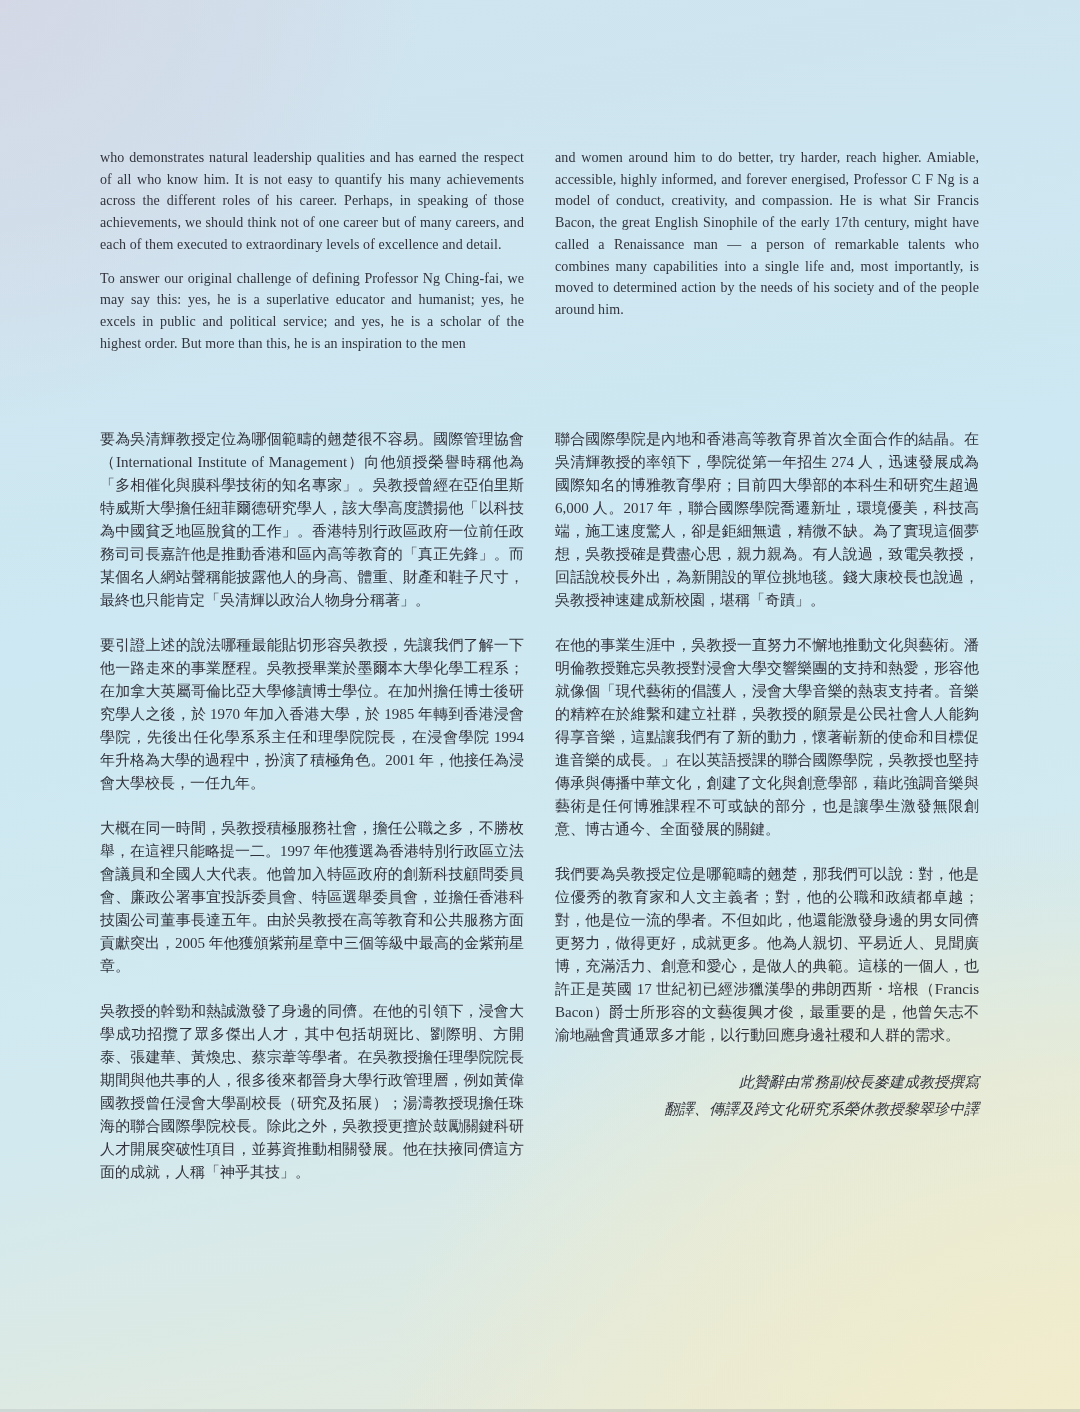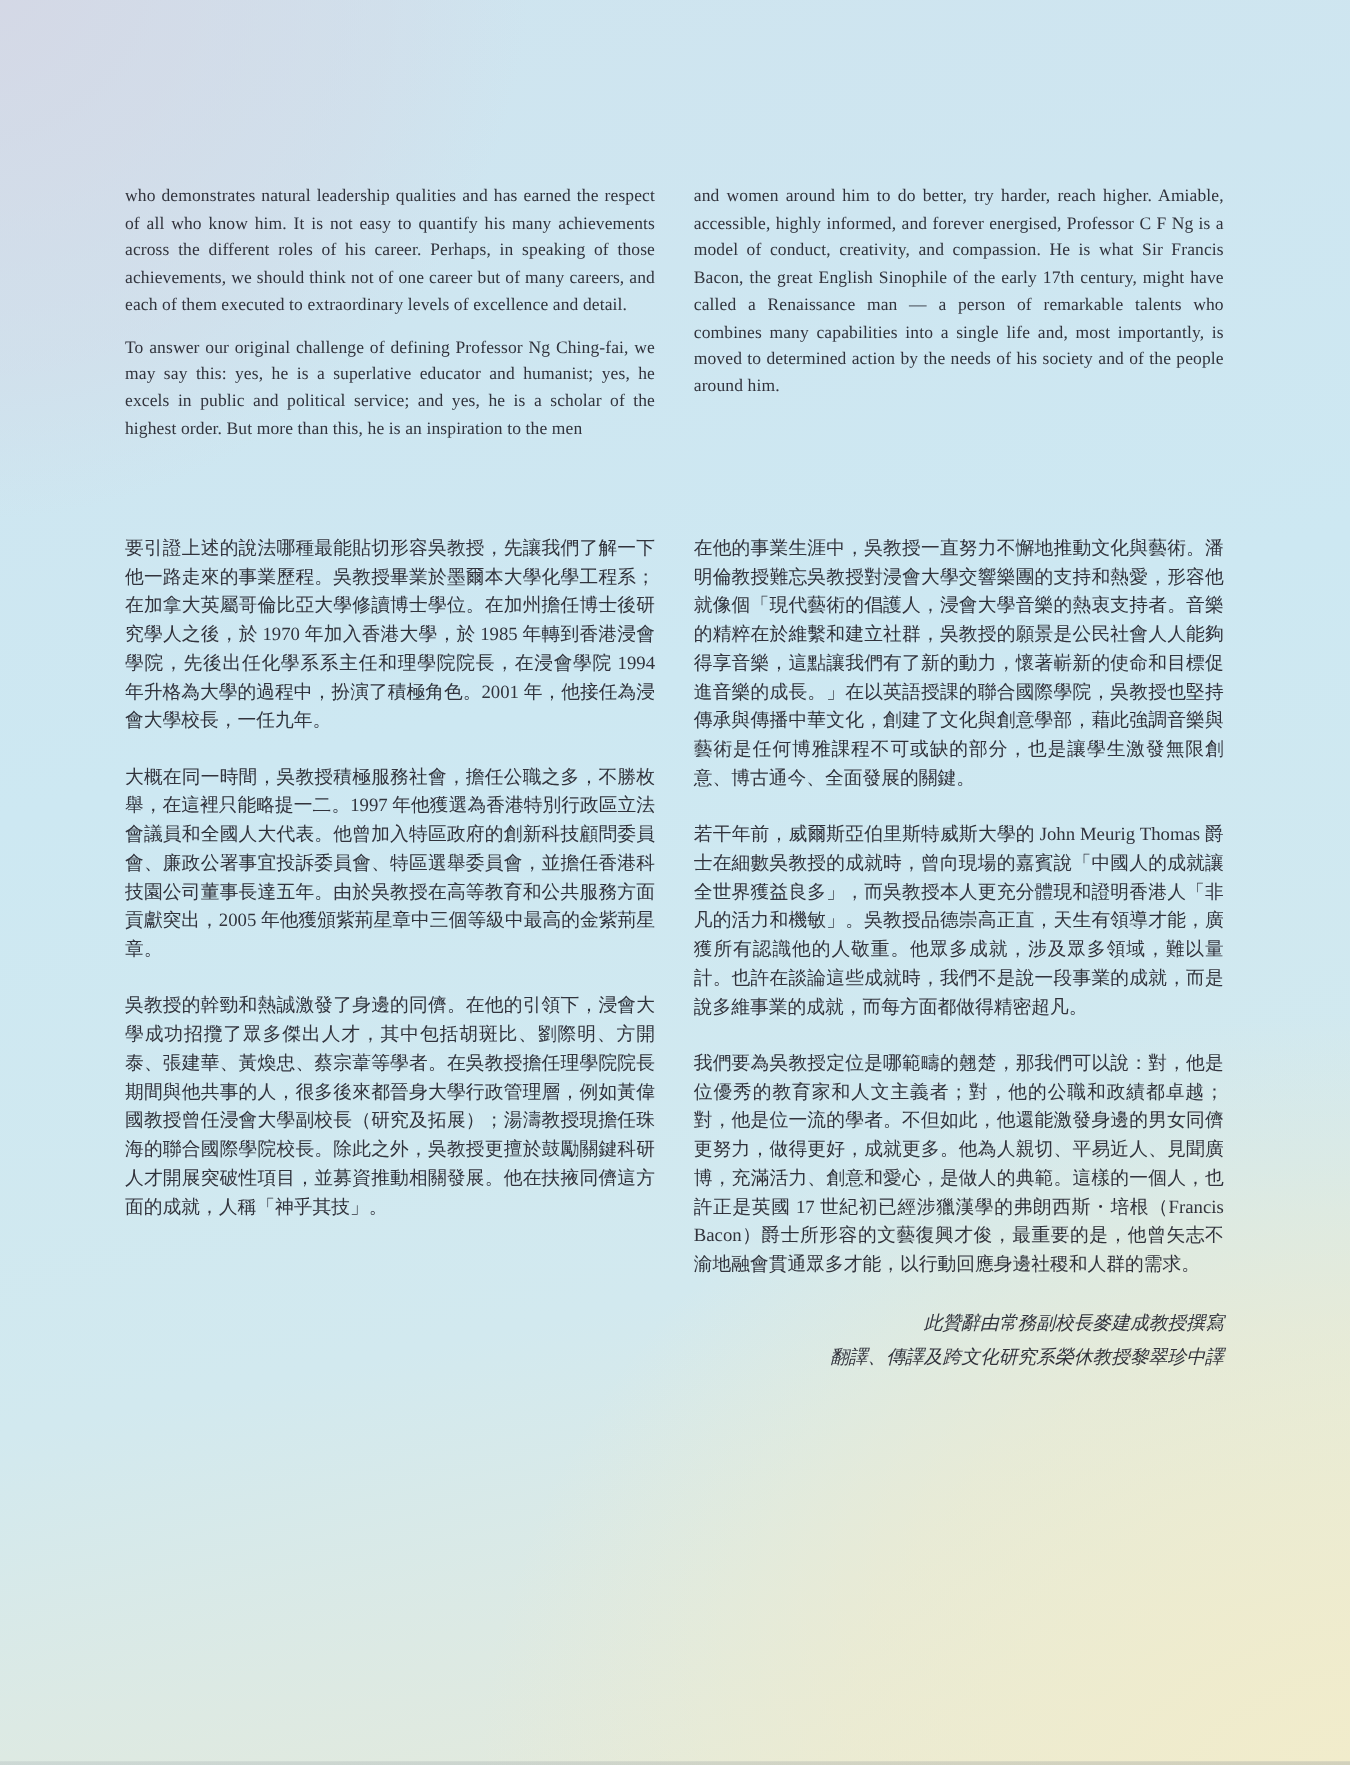--- a/index.html
+++ b/index.html
@@ -79,27 +79,28 @@
       <p class="en-p">who demonstrates natural leadership qualities and has earned the respect of all who know him. It is not easy to quantify his many achievements across the different roles of his career. Perhaps, in speaking of those achievements, we should think not of one career but of many careers, and each of them executed to extraordinary levels of excellence and detail.</p>
       <p class="en-p">To answer our original challenge of defining Professor Ng Ching-fai, we may say this: yes, he is a superlative educator and humanist; yes, he excels in public and political service; and yes, he is a scholar of the highest order. But more than this, he is an inspiration to the men</p>
     </div>
     <div class="column">
       <p class="en-p">and women around him to do better, try harder, reach higher. Amiable, accessible, highly informed, and forever energised, Professor C F Ng is a model of conduct, creativity, and compassion. He is what Sir Francis Bacon, the great English Sinophile of the early 17th century, might have called a Renaissance man — a person of remarkable talents who combines many capabilities into a single life and, most importantly, is moved to determined action by the needs of his society and of the people around him.</p>
     </div>
   </section>
 
   <section class="block zh-block">
     <div class="column" lang="zh-Hant">
+      <p class="zh-p">要為吳清輝教授定位為哪個範疇的翹楚很不容易。國際管理協會（International Institute of Management）向他頒授榮譽時稱他為「多相催化與膜科學技術的知名專家」。吳教授曾經在亞伯里斯特威斯大學擔任紐菲爾德研究學人，該大學高度讚揚他「以科技為中國貧乏地區脫貧的工作」。香港特別行政區政府一位前任政務司司長嘉許他是推動香港和區內高等教育的「真正先鋒」。而某個名人網站聲稱能披露他人的身高、體重、財產和鞋子尺寸，最終也只能肯定「吳清輝以政治人物身分稱著」。</p>
       <p class="zh-p">要引證上述的說法哪種最能貼切形容吳教授，先讓我們了解一下他一路走來的事業歷程。吳教授畢業於墨爾本大學化學工程系；在加拿大英屬哥倫比亞大學修讀博士學位。在加州擔任博士後研究學人之後，於 1970 年加入香港大學，於 1985 年轉到香港浸會學院，先後出任化學系系主任和理學院院長，在浸會學院 1994 年升格為大學的過程中，扮演了積極角色。2001 年，他接任為浸會大學校長，一任九年。</p>
       <p class="zh-p">大概在同一時間，吳教授積極服務社會，擔任公職之多，不勝枚舉，在這裡只能略提一二。1997 年他獲選為香港特別行政區立法會議員和全國人大代表。他曾加入特區政府的創新科技顧問委員會、廉政公署事宜投訴委員會、特區選舉委員會，並擔任香港科技園公司董事長達五年。由於吳教授在高等教育和公共服務方面貢獻突出，2005 年他獲頒紫荊星章中三個等級中最高的金紫荊星章。</p>
       <p class="zh-p">吳教授的幹勁和熱誠激發了身邊的同儕。在他的引領下，浸會大學成功招攬了眾多傑出人才，其中包括胡斑比、劉際明、方開泰、張建華、黃煥忠、蔡宗葦等學者。在吳教授擔任理學院院長期間與他共事的人，很多後來都晉身大學行政管理層，例如黃偉國教授曾任浸會大學副校長（研究及拓展）；湯濤教授現擔任珠海的聯合國際學院校長。除此之外，吳教授更擅於鼓勵關鍵科研人才開展突破性項目，並募資推動相關發展。他在扶掖同儕這方面的成就，人稱「神乎其技」。</p>
     </div>
     <div class="column" lang="zh-Hant">
+      <p class="zh-p">聯合國際學院是內地和香港高等教育界首次全面合作的結晶。在吳清輝教授的率領下，學院從第一年招生 274 人，迅速發展成為國際知名的博雅教育學府；目前四大學部的本科生和研究生超過 6,000 人。2017 年，聯合國際學院喬遷新址，環境優美，科技高端，施工速度驚人，卻是鉅細無遺，精微不缺。為了實現這個夢想，吳教授確是費盡心思，親力親為。有人說過，致電吳教授，回話說校長外出，為新開設的單位挑地毯。錢大康校長也說過，吳教授神速建成新校園，堪稱「奇蹟」。</p>
       <p class="zh-p">在他的事業生涯中，吳教授一直努力不懈地推動文化與藝術。潘明倫教授難忘吳教授對浸會大學交響樂團的支持和熱愛，形容他就像個「現代藝術的倡護人，浸會大學音樂的熱衷支持者。音樂的精粹在於維繫和建立社群，吳教授的願景是公民社會人人能夠得享音樂，這點讓我們有了新的動力，懷著嶄新的使命和目標促進音樂的成長。」在以英語授課的聯合國際學院，吳教授也堅持傳承與傳播中華文化，創建了文化與創意學部，藉此強調音樂與藝術是任何博雅課程不可或缺的部分，也是讓學生激發無限創意、博古通今、全面發展的關鍵。</p>
-      <p class="zh-p">若干年前，威爾斯亞伯里斯特威斯大學的 John Meurig Thomas 爵士在細數吳教授的成就時，曾向現場的嘉賓說「中國人的成就讓全世界獲益良多」，而吳教授本人更充分體現和證明香港人「非凡的活力和機敏」。吳教授品德崇高正直，天生有領導才能，廣獲所有認識他的人敬重。他眾多成就，涉及眾多領域，難以量計。也許在談論這些成就時，我們不是說一段事業的成就，而是說多維事業的成就，而每方面都做得精密超凡。</p>
       <p class="zh-p">我們要為吳教授定位是哪範疇的翹楚，那我們可以說：對，他是位優秀的教育家和人文主義者；對，他的公職和政績都卓越；對，他是位一流的學者。不但如此，他還能激發身邊的男女同儕更努力，做得更好，成就更多。他為人親切、平易近人、見聞廣博，充滿活力、創意和愛心，是做人的典範。這樣的一個人，也許正是英國 17 世紀初已經涉獵漢學的弗朗西斯・培根（Francis Bacon）爵士所形容的文藝復興才俊，最重要的是，他曾矢志不渝地融會貫通眾多才能，以行動回應身邊社稷和人群的需求。</p>
       <div class="zh-credit">
         <p>此贊辭由常務副校長麥建成教授撰寫</p>
         <p>翻譯、傳譯及跨文化研究系榮休教授黎翠珍中譯</p>
       </div>
     </div>
   </section>
 
 </main>
 

